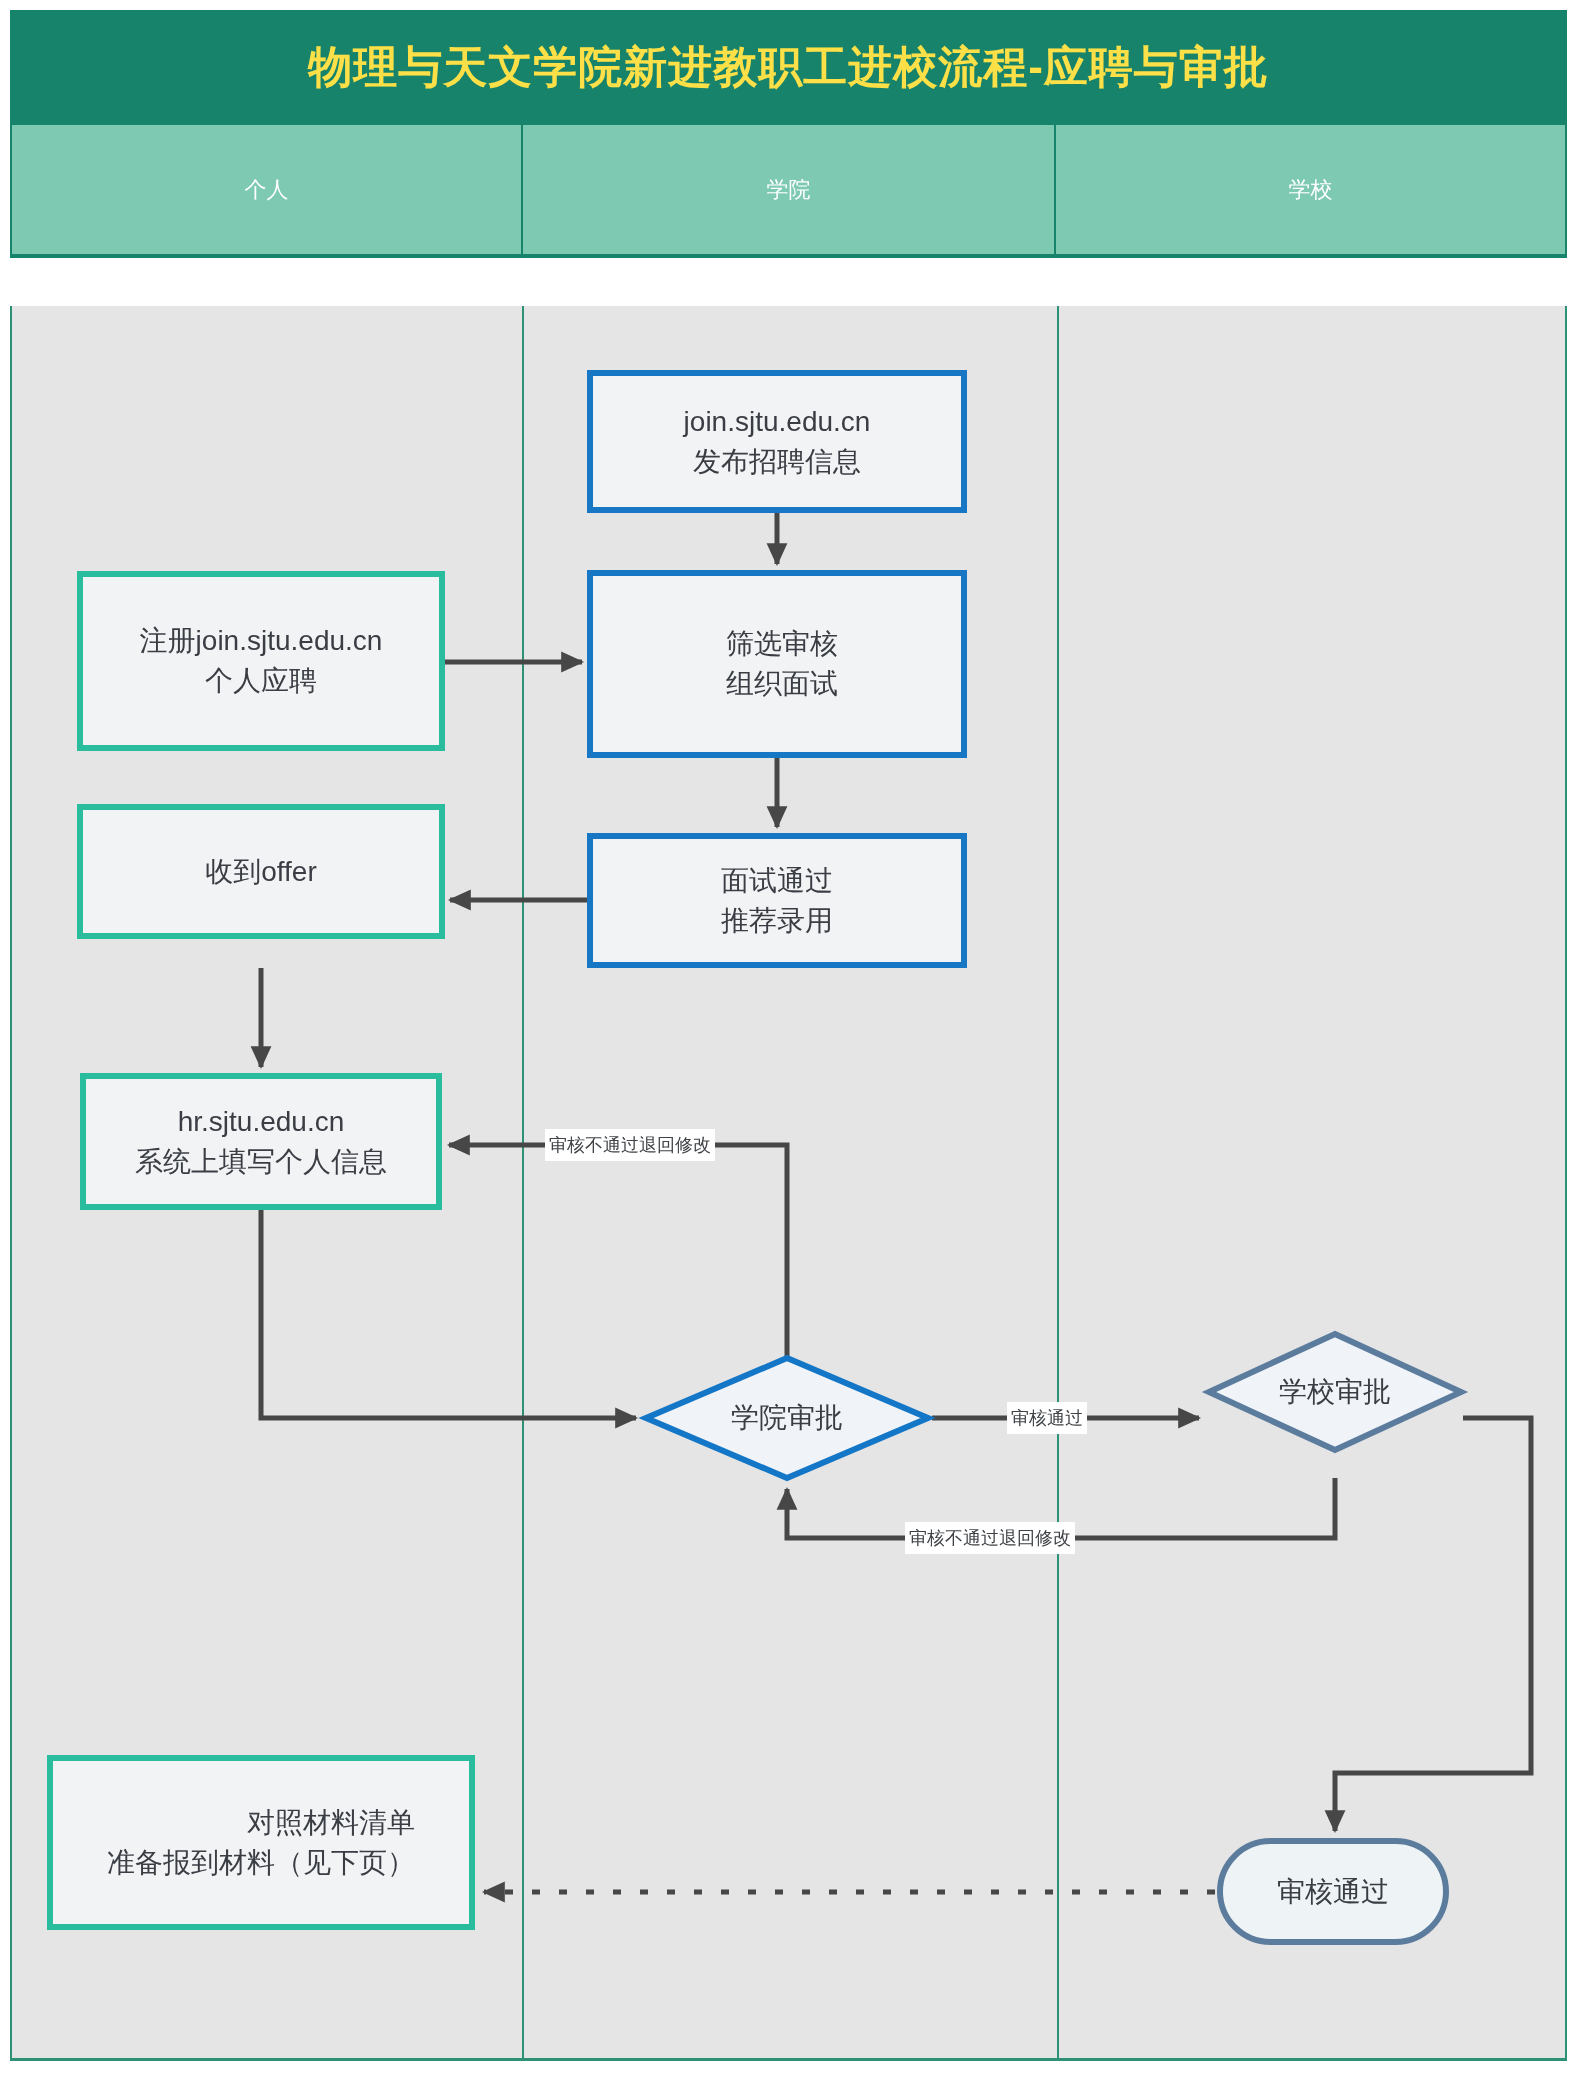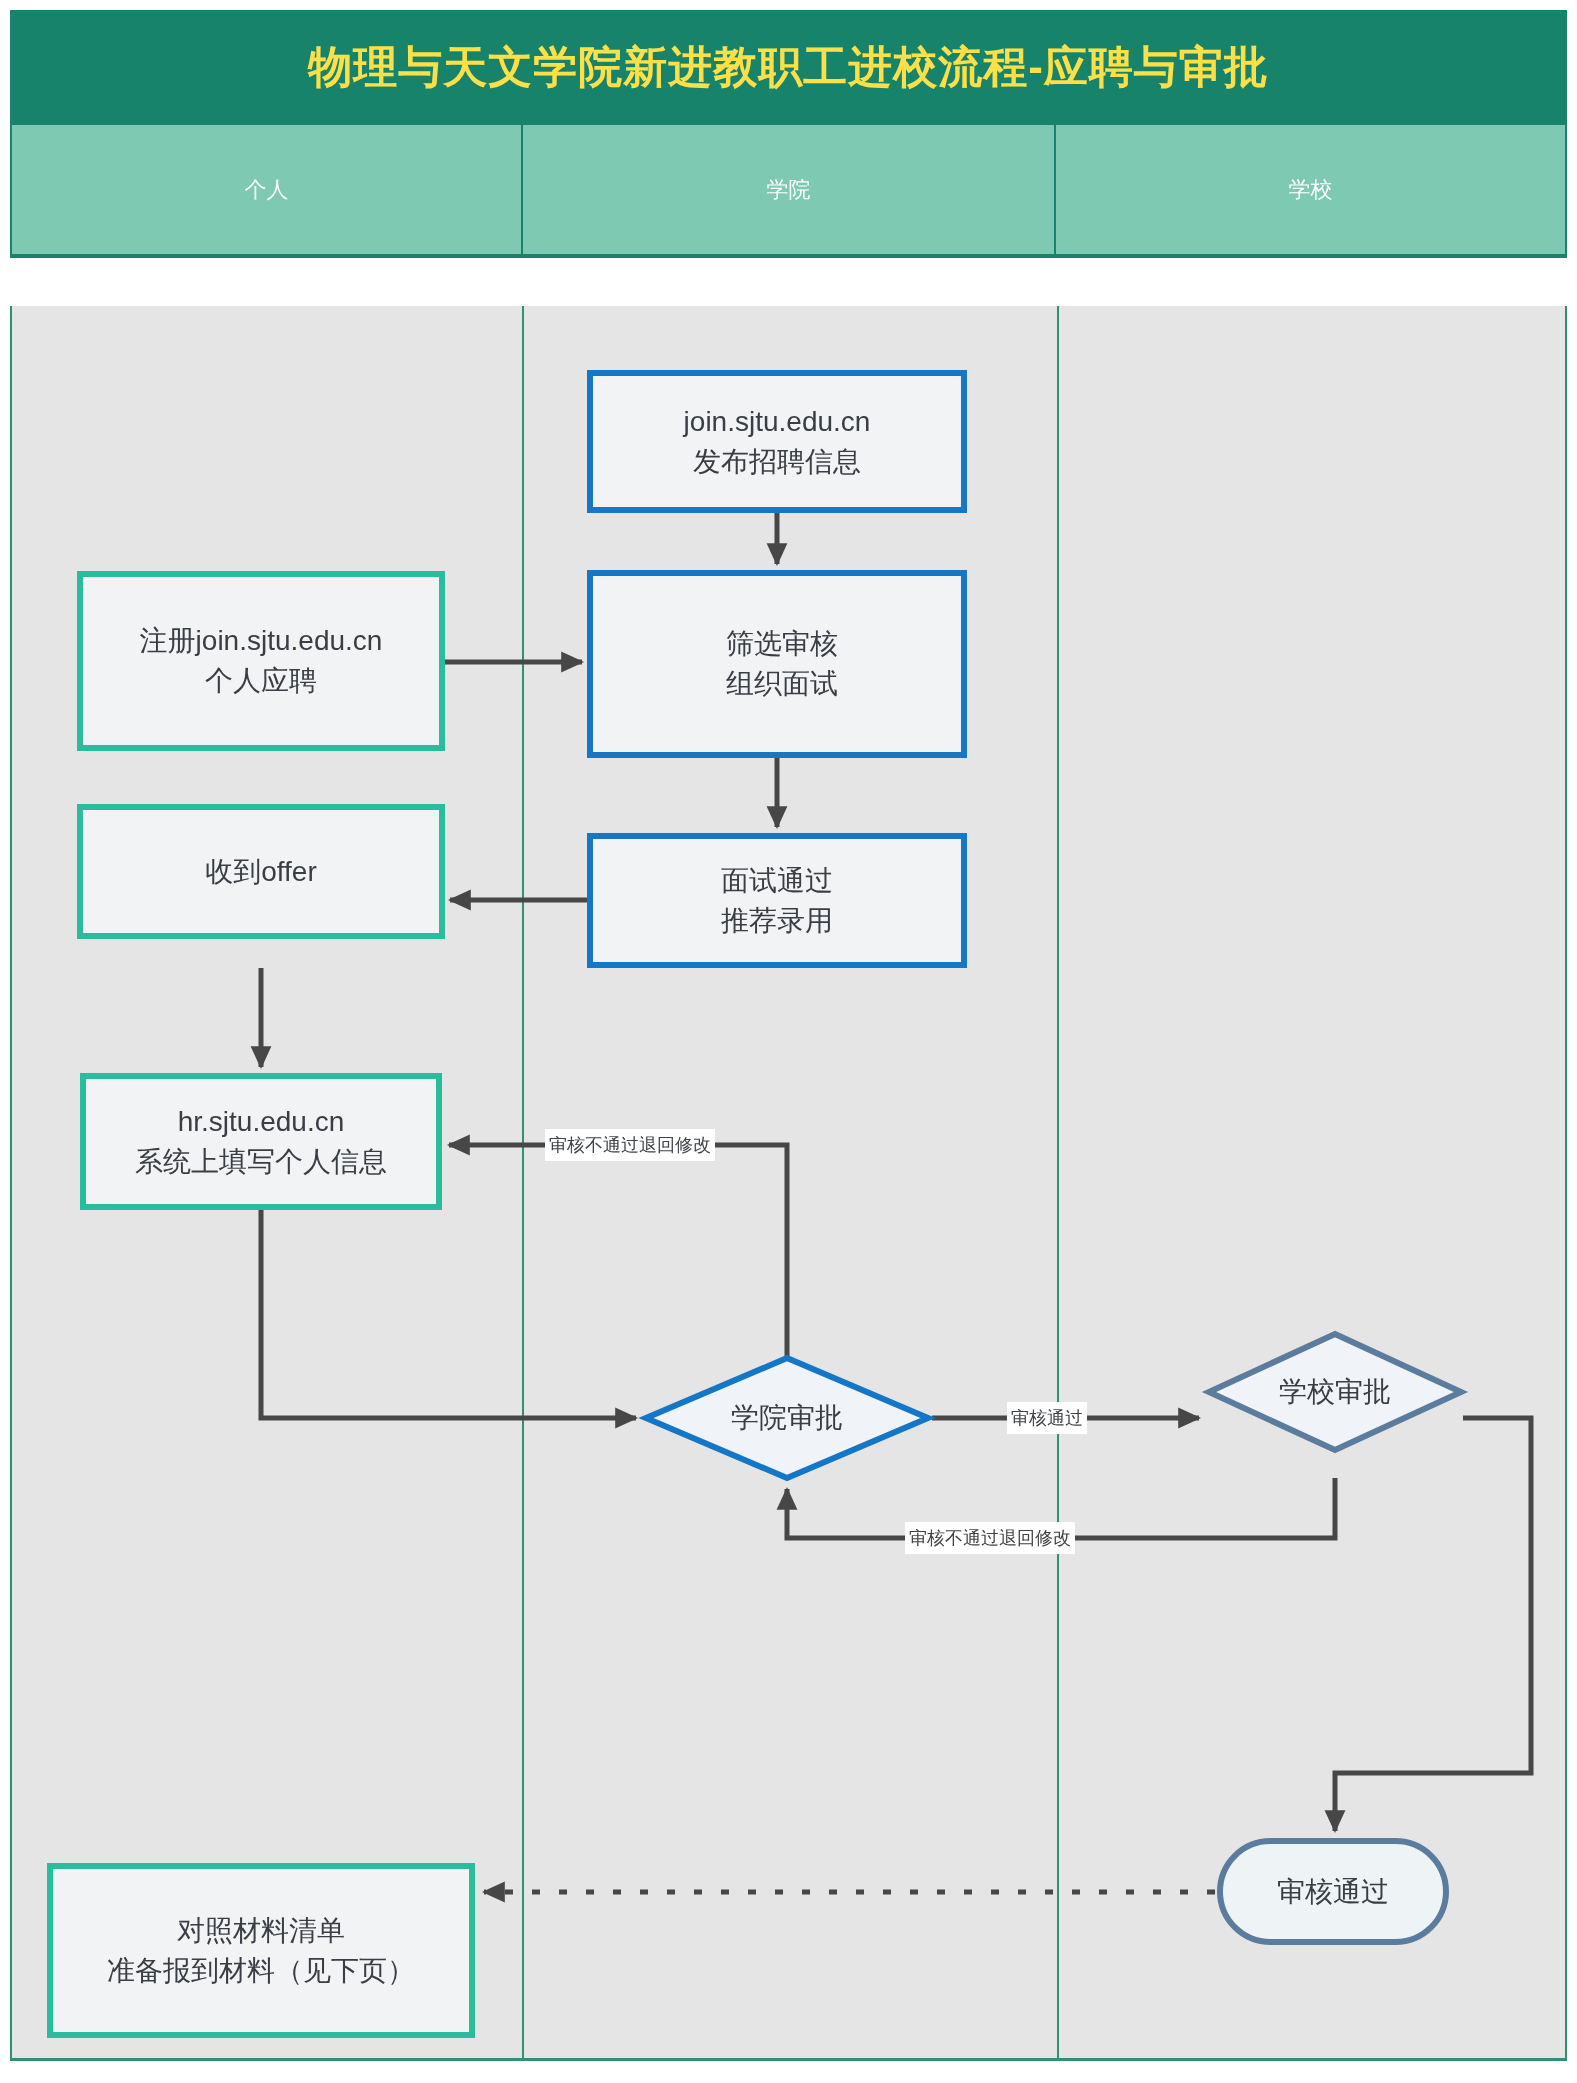--- a/index.html
+++ b/index.html
@@ -218,21 +218,21 @@
       <svg width="260" height="124" viewBox="0 0 260 124">
         <polygon class="diamond-shape-slate" points="130,4 256,62 130,120 4,62"></polygon>
       </svg>
       <div class="diamond-label">学校审批</div>
     </div>
 
     <div class="node pill" style="left:1205px; top:1532px; width:232px; height:107px;">
       <div>审核通过</div>
     </div>
 
-    <div class="node box green" style="left:35px; top:1557px; width:428px; height:175px;">
+    <div class="node box green" style="left:35px; top:1449px; width:428px; height:175px;text-align:right;">
       <div>
         <div>对照材料清单</div>
         <div>准备报到材料（见下页）</div>
       </div>
     </div>
 
     <div class="edge-label left-anchored" style="left:533px; top:839px;">审核不通过退回修改</div>
 
     <div class="edge-label centered" style="left:1035px; top:1112px;">审核通过</div>
 

